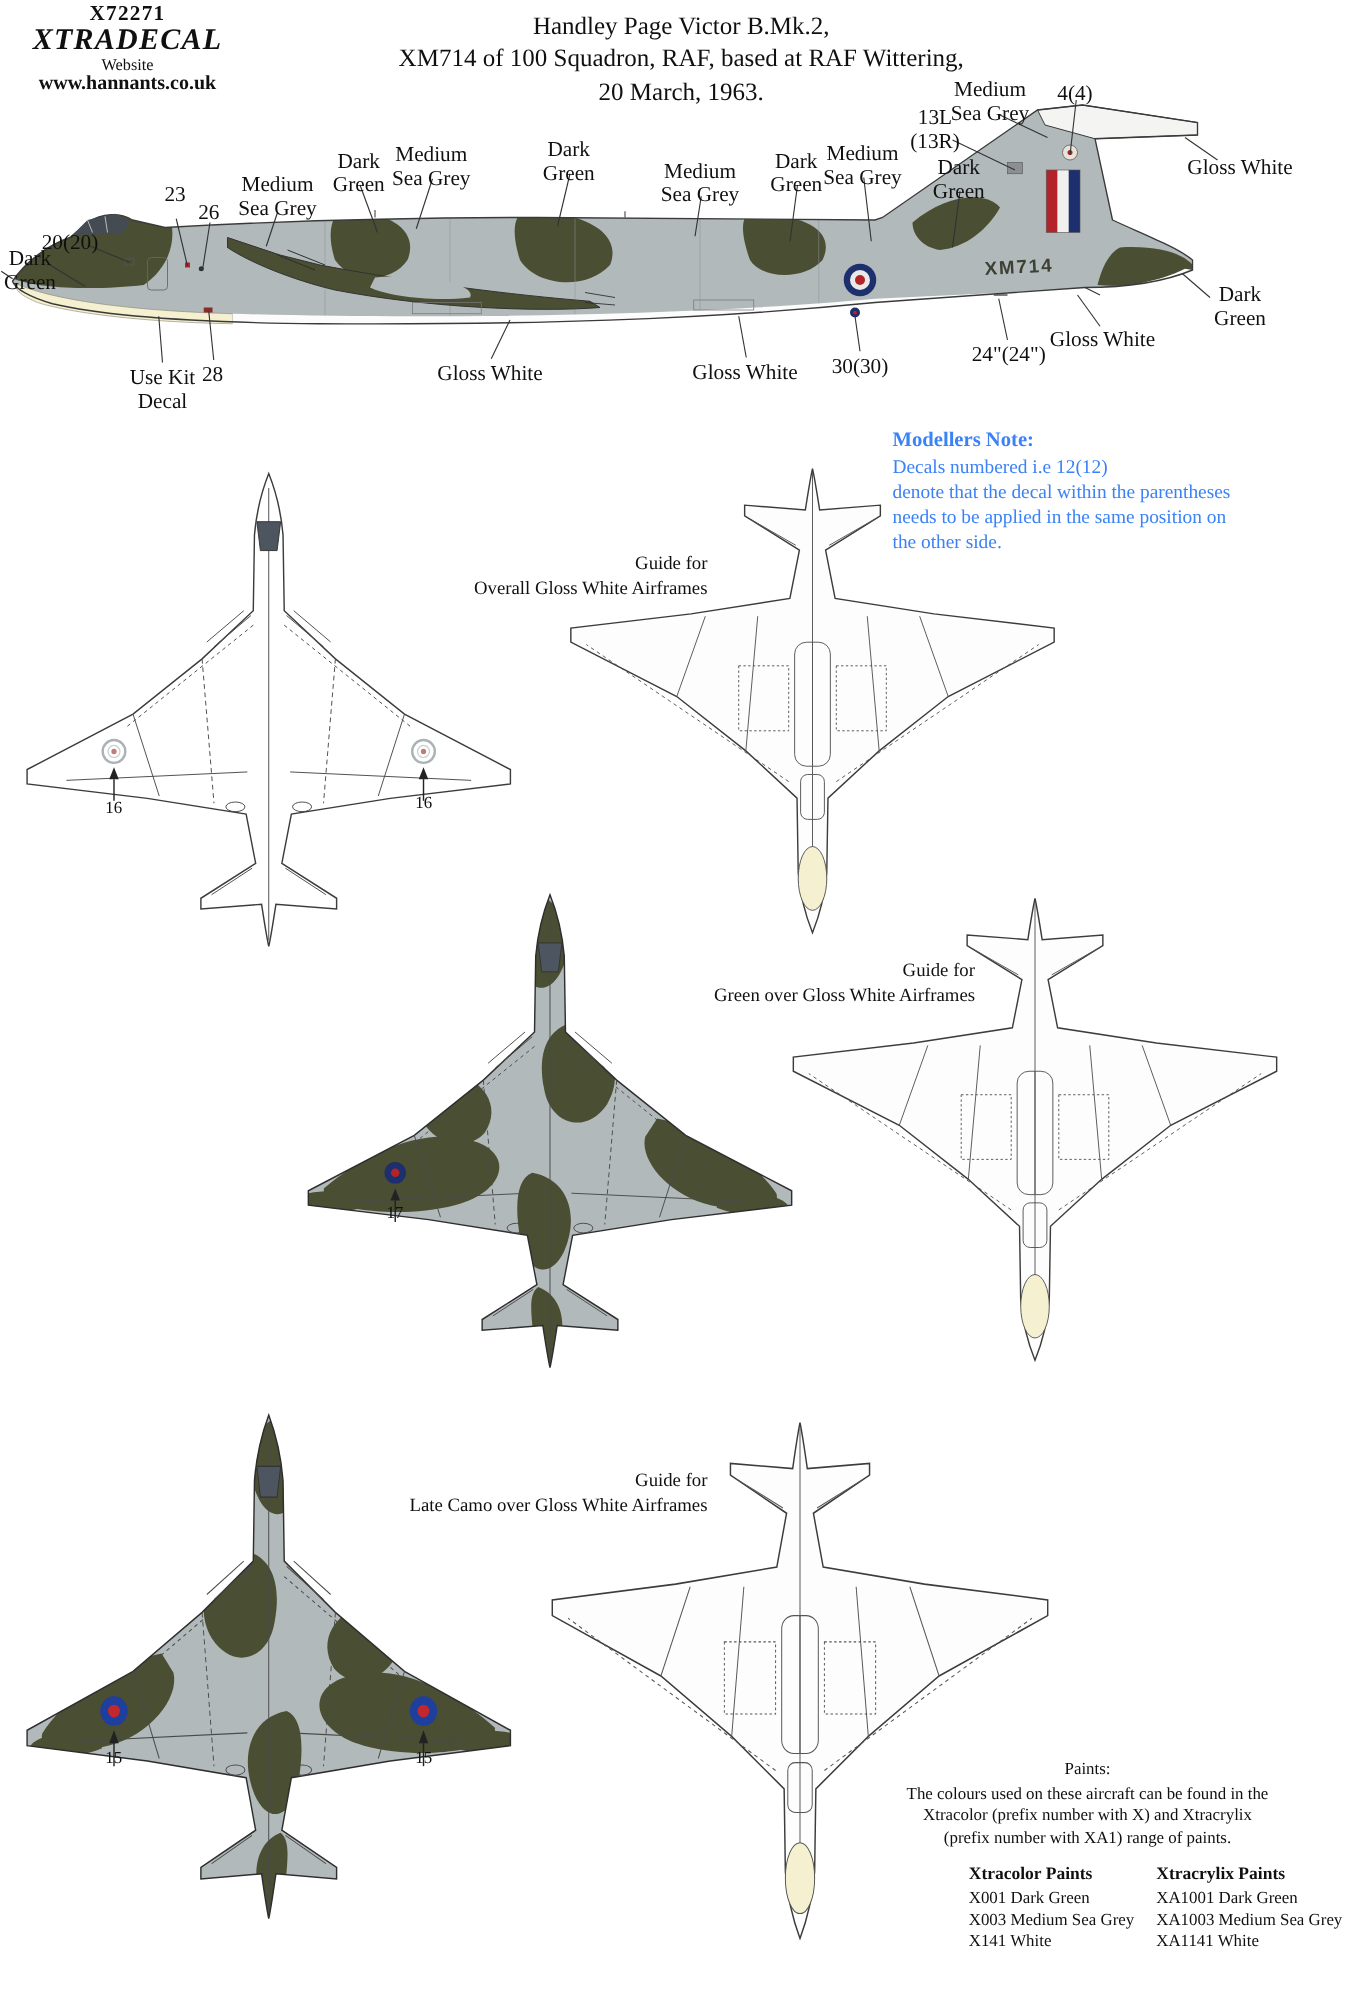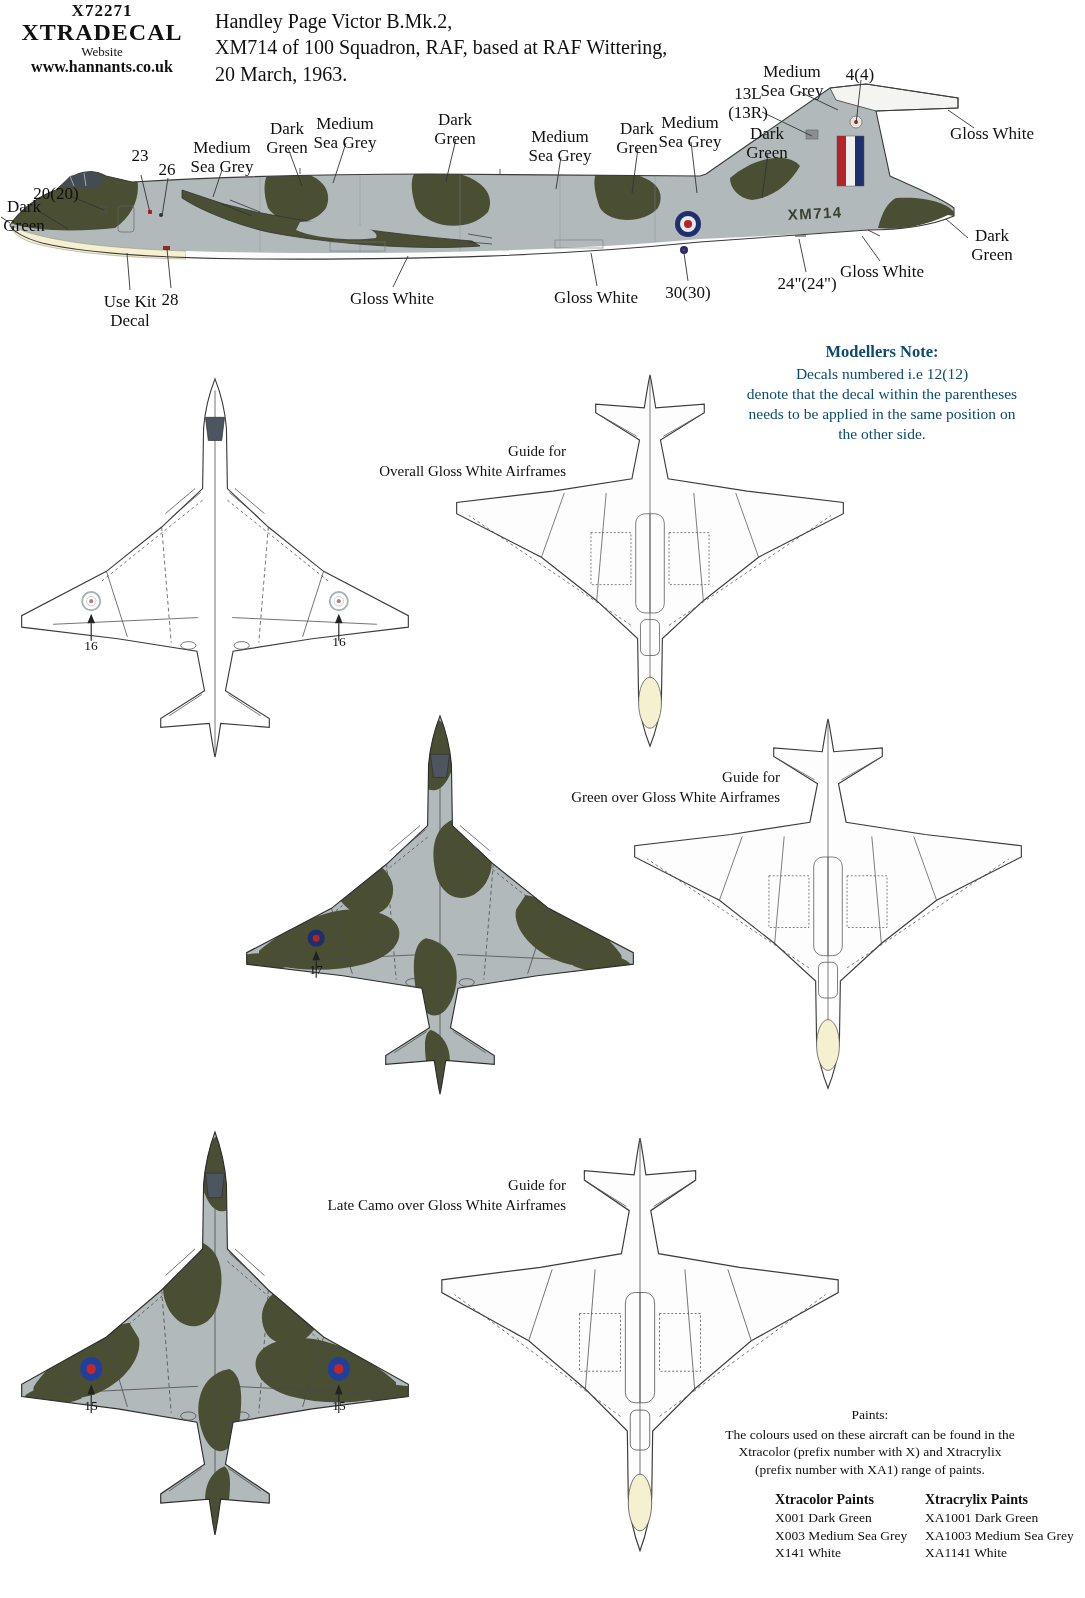--- a/index.html
+++ b/index.html
@@ -2,35 +2,35 @@
 <html><head>
 <meta charset="utf-8">
 <style>
   html,body{margin:0;padding:0;background:#fff;}
   .page{position:relative;width:1085px;height:1598px;background:#fff;overflow:hidden;
         font-family:"Liberation Serif", serif;color:#101010;}
   .abs{position:absolute;}
   
   .logo{position:absolute;left:8px;top:2px;width:188px;text-align:center;line-height:1.05;}
   .logo-line1{font-size:17px;font-weight:bold;letter-spacing:1px;}
-  .logo-brand{font-size:24px;font-weight:bold;letter-spacing:1px;}
+  .logo-brand{font-size:24px;font-weight:bold;font-style:italic;letter-spacing:1px;}
   .logo-web{font-size:13px;text-align:center;}
   .logo-url{font-size:16px;font-weight:bold;}
   .title{position:absolute;left:545px;top:8px;transform:translateX(-50%);width:660px;
-         text-align:left;font-size:20px;line-height:1.32;}
+         text-align:center;font-size:20px;line-height:1.32;}
   
   .sl{position:absolute;transform:translateX(-50%);text-align:center;font-size:17px;
       line-height:1.12;}
   .nw{white-space:nowrap;}
   
   .cap{position:absolute;transform:translateX(-50%);width:280px;text-align:right;
        font-size:15px;line-height:1.3;}
   .num{position:absolute;transform:translateX(-50%);font-size:13.5px;}
   
-  .note{position:absolute;left:714px;top:342px;width:336px;text-align:center;color:#0c4a6e;}
+  .note{position:absolute;left:714px;top:342px;width:336px;color:#3b82f6;}
   .note-title{font-size:16.5px;font-weight:bold;margin-bottom:2px;}
   .note-body{font-size:15.5px;line-height:1.3;}
   .prel{white-space:pre-line;}
   
   .paints-note{position:absolute;left:680px;top:1406px;width:380px;text-align:center;
                font-size:13.5px;line-height:1.3;}
   .paints-title{font-size:13.5px;margin-bottom:2px;}
   .paints-cols{position:absolute;left:775px;top:1491px;display:flex;}
   .pcol{width:150px;font-size:13.5px;line-height:1.3;text-align:left;}
   .pcol .hd{font-weight:bold;font-size:14px;}

